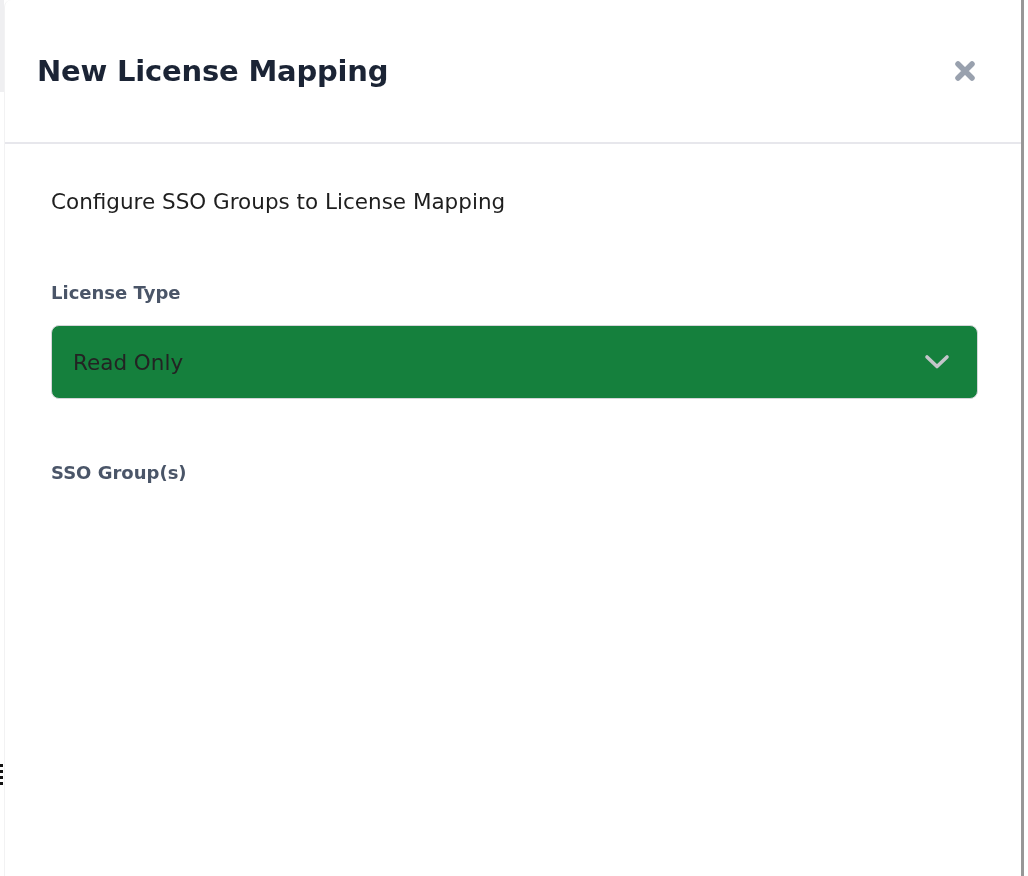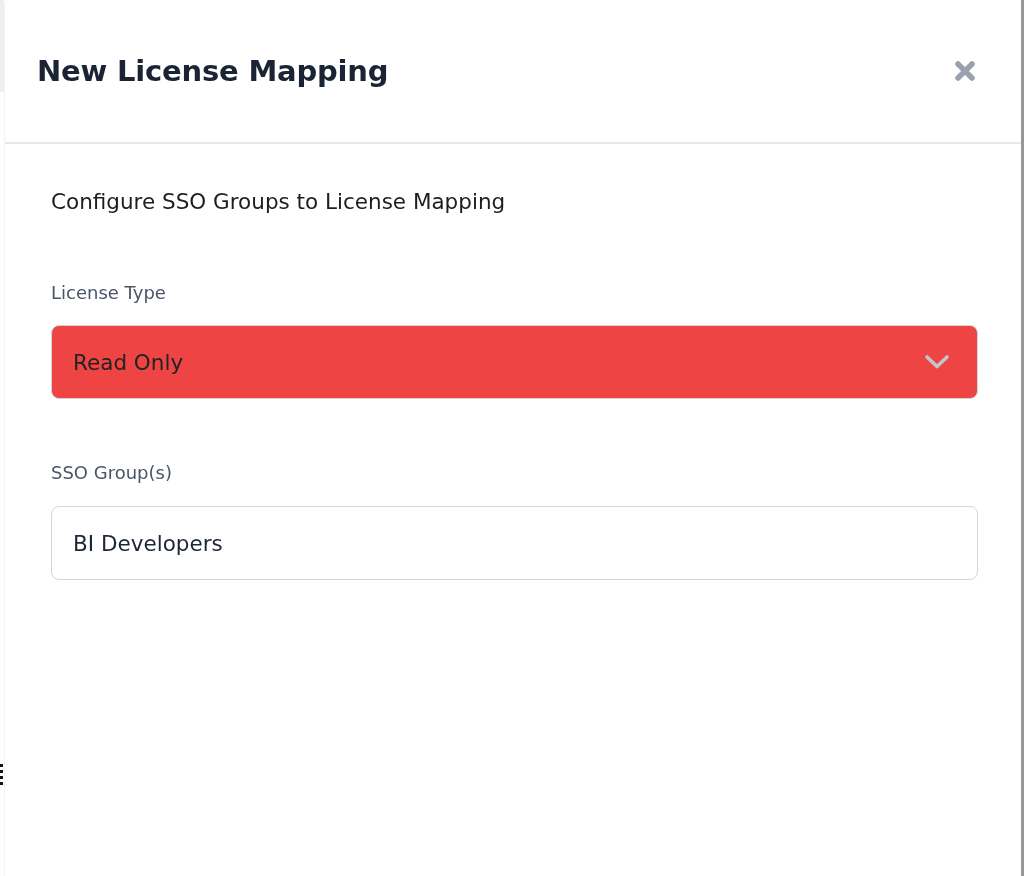--- a/index.html
+++ b/index.html
@@ -49,30 +49,30 @@
     display: flex; align-items: center; justify-content: center;
   }
 
   .modal-body { padding: 43px 44px 0 46px; }
 
   .body-heading {
     font-size: 21.5px; color: #1e1e1e; line-height: 30px;
   }
 
   .field-label {
-    font-size: 18px; font-weight: 400; color: #4a5568; line-height: 24px;
+    font-size: 18px; font-weight: 700; color: #4a5568; line-height: 24px;
   }
   .field-label.first { margin-top: 64px; }
   .field-label.second { margin-top: 62px; }
 
   .select-box {
     margin-top: 20px;
     width: 927px; height: 74px;
     border: 1px solid #d5d6da; border-radius: 8px;
-    background: #ef4444;
+    background: #15803d;
     display: flex; align-items: center; justify-content: space-between;
     padding: 0 27px 0 21px;
     cursor: pointer;
   }
   .select-value { font-size: 21.5px; color: #232323; }
 
   .text-input {
     margin-top: 21px;
     width: 927px; height: 74px;
     border: 1px solid #d5d6da; border-radius: 8px;
@@ -128,18 +128,17 @@
         <span class="select-value">Read Only</span>
         <span style="display:flex;">
           <svg width="26" height="16" viewBox="0 0 26 16" fill="none">
             <path d="M3 3 L13 12.5 L23 3" stroke="#c3c5ca" stroke-width="3.6" stroke-linecap="round" stroke-linejoin="round"></path>
           </svg>
         </span>
       </div>
 
       <div class="field-label second">SSO Group(s)</div>
 
-      <input class="text-input" type="text" value="BI Developers" style="">
 
 
     </div>
   </div>
 </div>
 
 </body></html>

